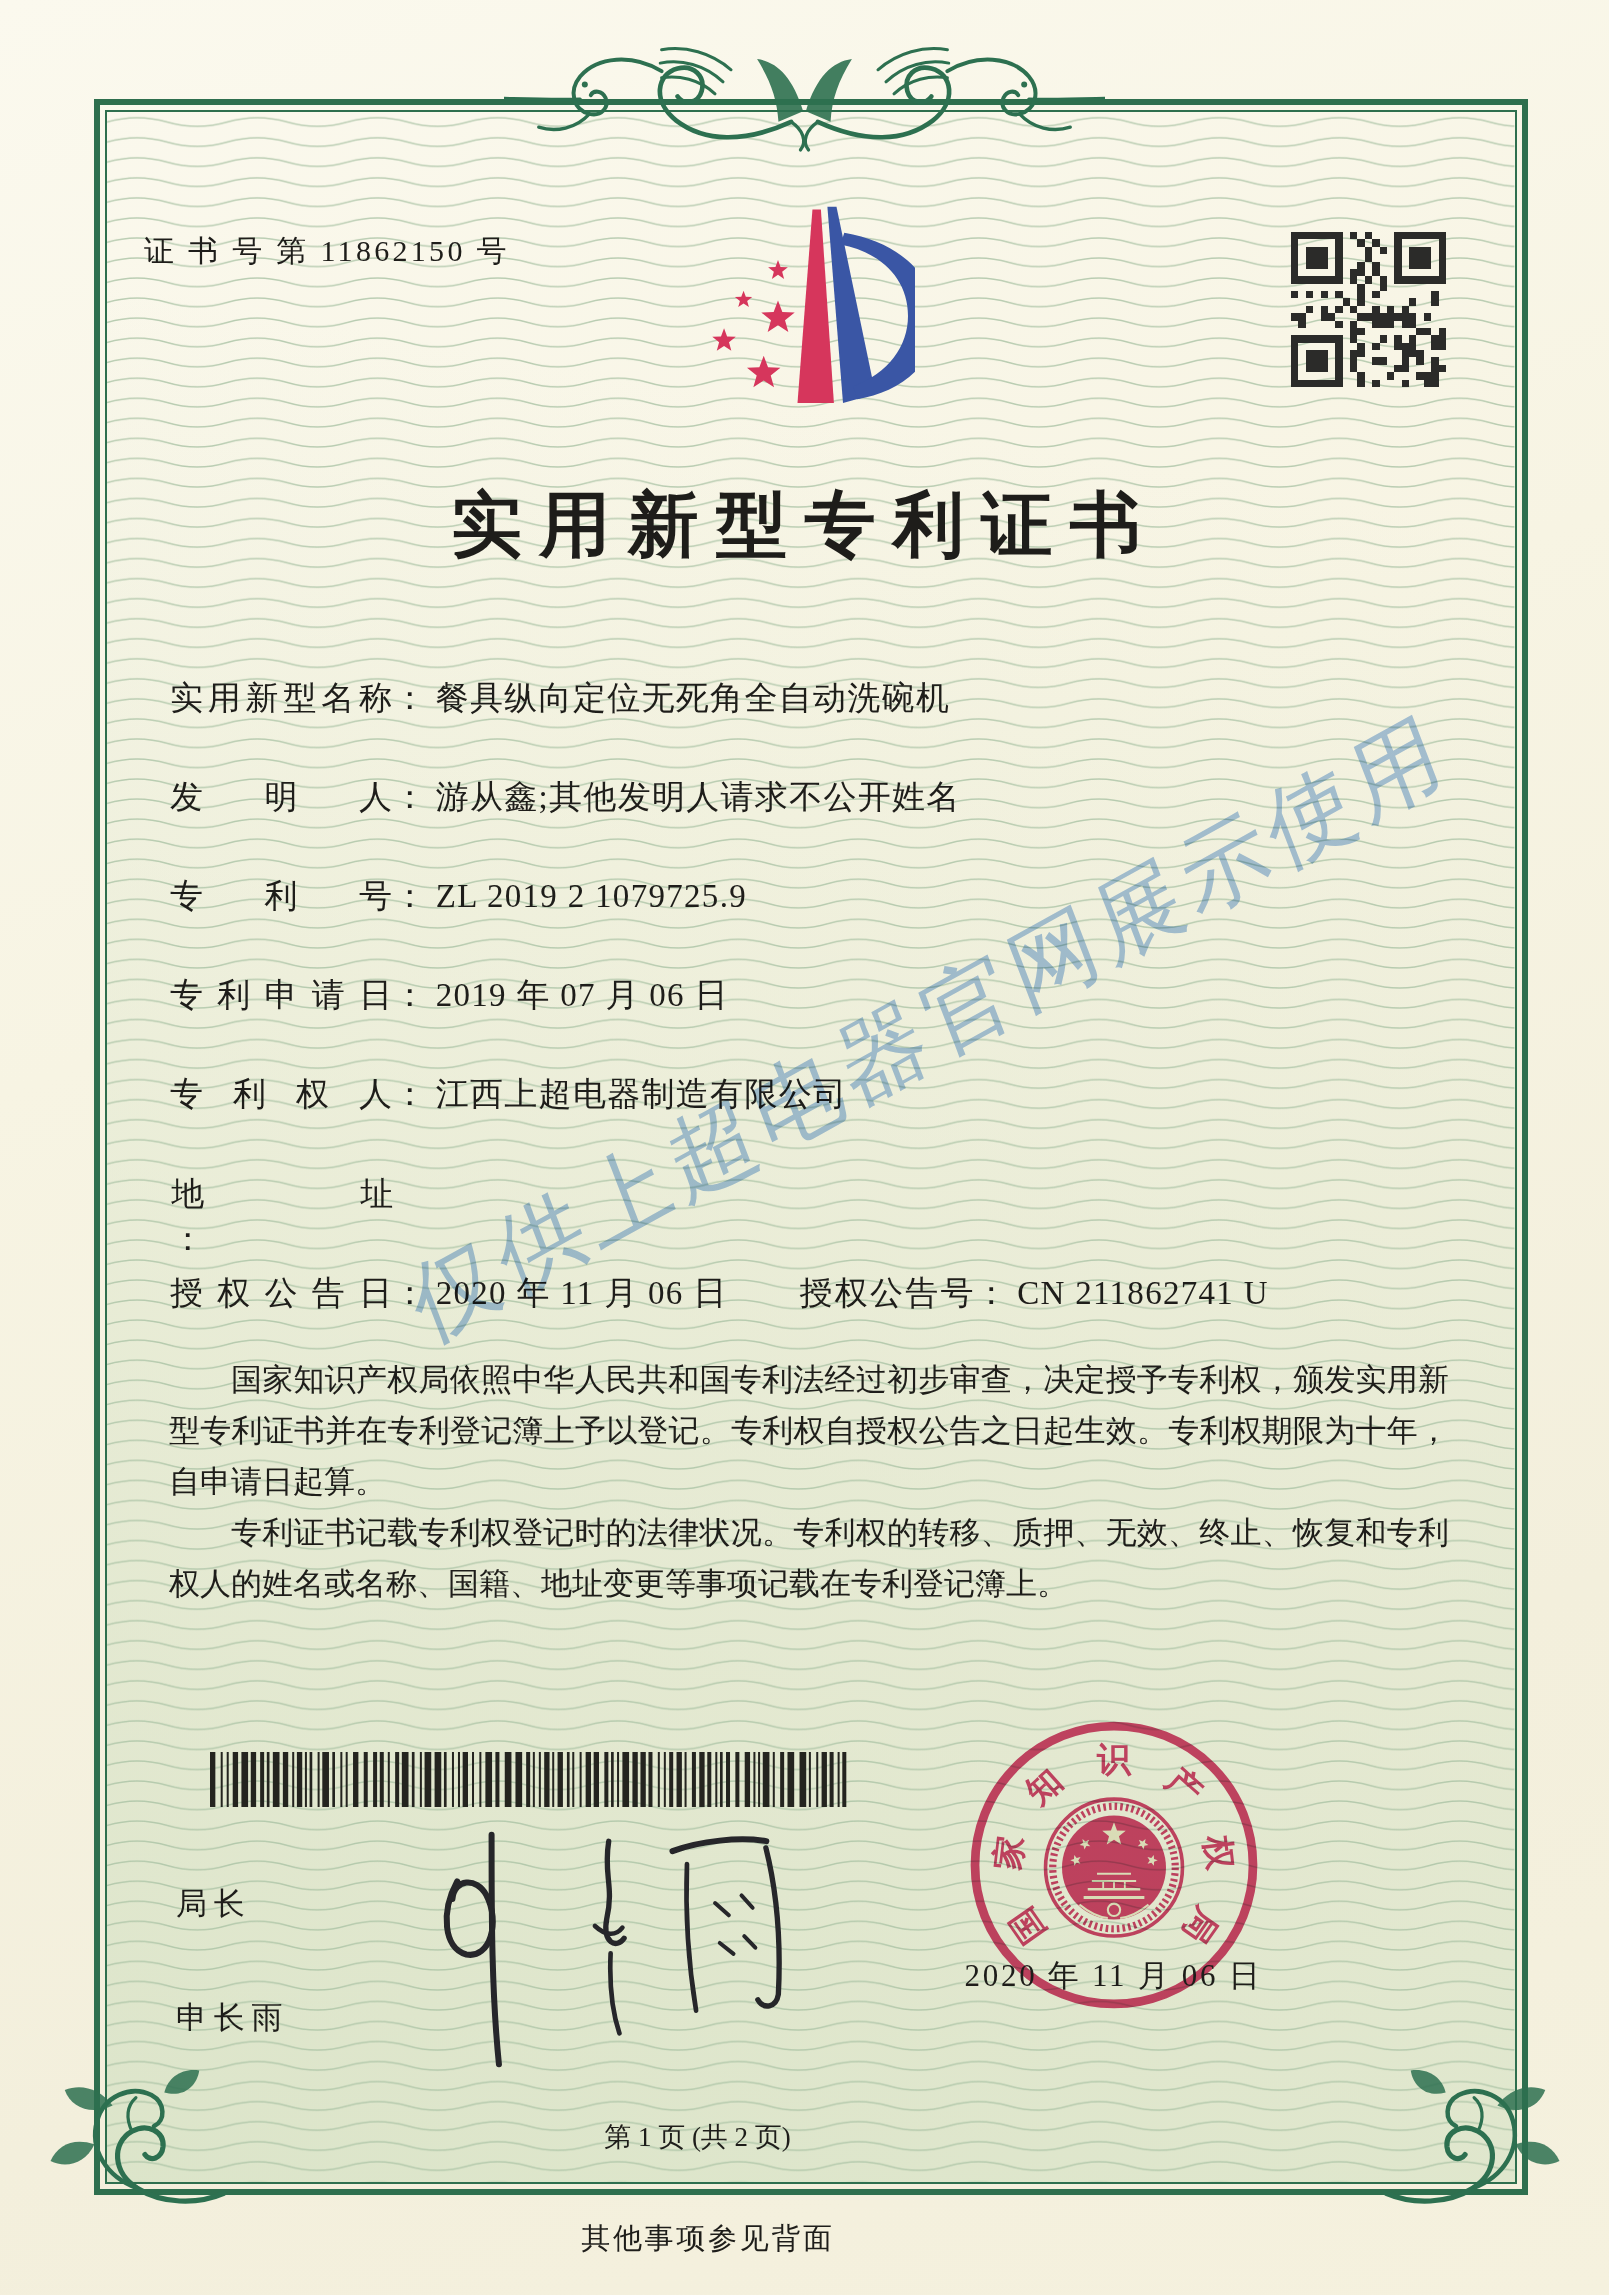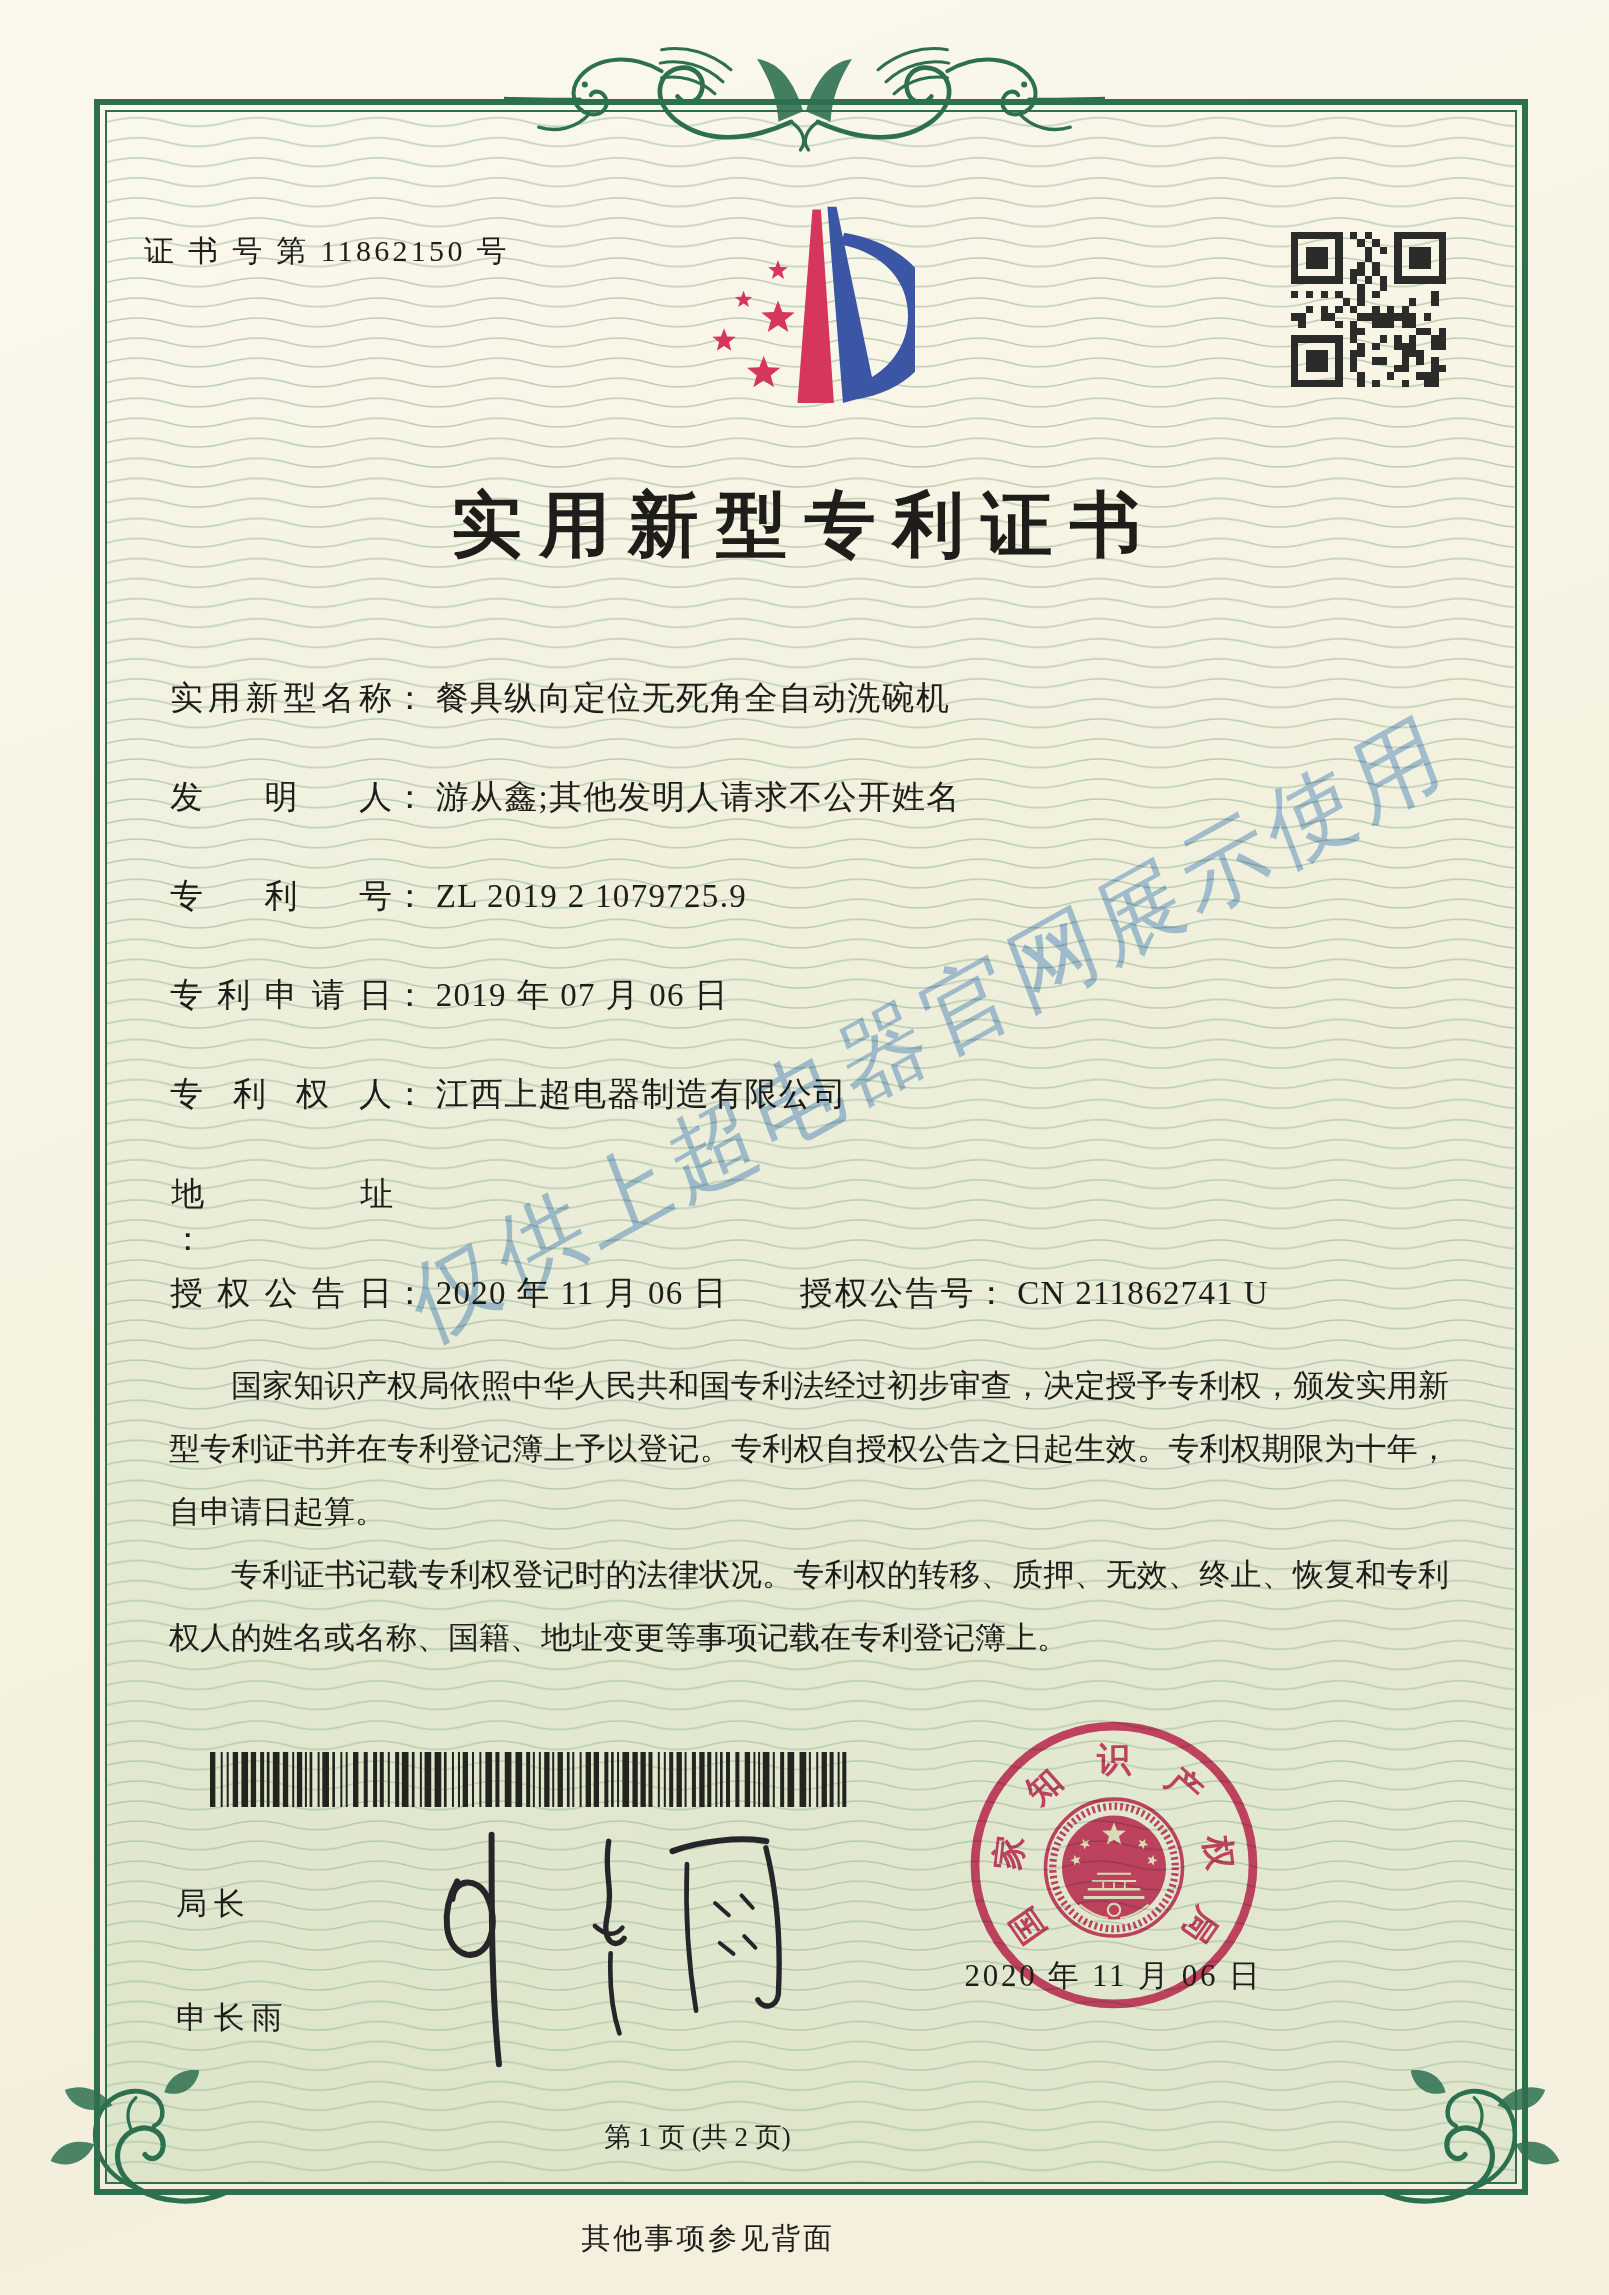--- a/index.html
+++ b/index.html
@@ -17,21 +17,21 @@
   
   .certno{position:absolute;left:144px;top:231px;font-size:30px;letter-spacing:3.3px;z-index:3;}
   .title{position:absolute;left:0;top:478px;width:100%;text-align:center;font-size:71px;
     font-weight:bold;letter-spacing:17.4px;z-index:3;}
   
   .frow{position:absolute;left:170px;display:flex;align-items:baseline;z-index:3;font-size:33px;white-space:nowrap;}
   .flabel{display:inline-block;width:222px;text-align:justify;text-align-last:justify;}
   .flabel2{display:inline-block;width:174px;text-align:justify;text-align-last:justify;}
   .fcolon{margin:0 9.4px 0 1.3px;}
   .fvalue{letter-spacing:1.3px;}
-  .paras{position:absolute;left:169px;top:1354px;width:1280px;font-size:31px;line-height:63px;
+  .paras{position:absolute;left:169px;top:1354px;width:1280px;font-size:31px;line-height:51px;
     text-align:justify;z-index:3;}
   .paras p{margin:0;text-indent:2em;}
   
   .director,.director-name{position:absolute;left:176px;font-size:31px;letter-spacing:6.7px;z-index:3;}
   .sealdate{position:absolute;left:913px;top:1955px;width:401px;text-align:center;
     font-size:31px;letter-spacing:2.7px;z-index:6;}
   .pageinfo{position:absolute;left:0;top:2119px;width:1395px;text-align:center;font-size:27px;z-index:3;}
   .backnote{position:absolute;left:0;top:2219px;width:1416px;text-align:center;font-size:29px;z-index:3;letter-spacing:2.7px;}
   
   .watermark{position:absolute;left:314px;top:967px;width:1229px;text-align:center;

